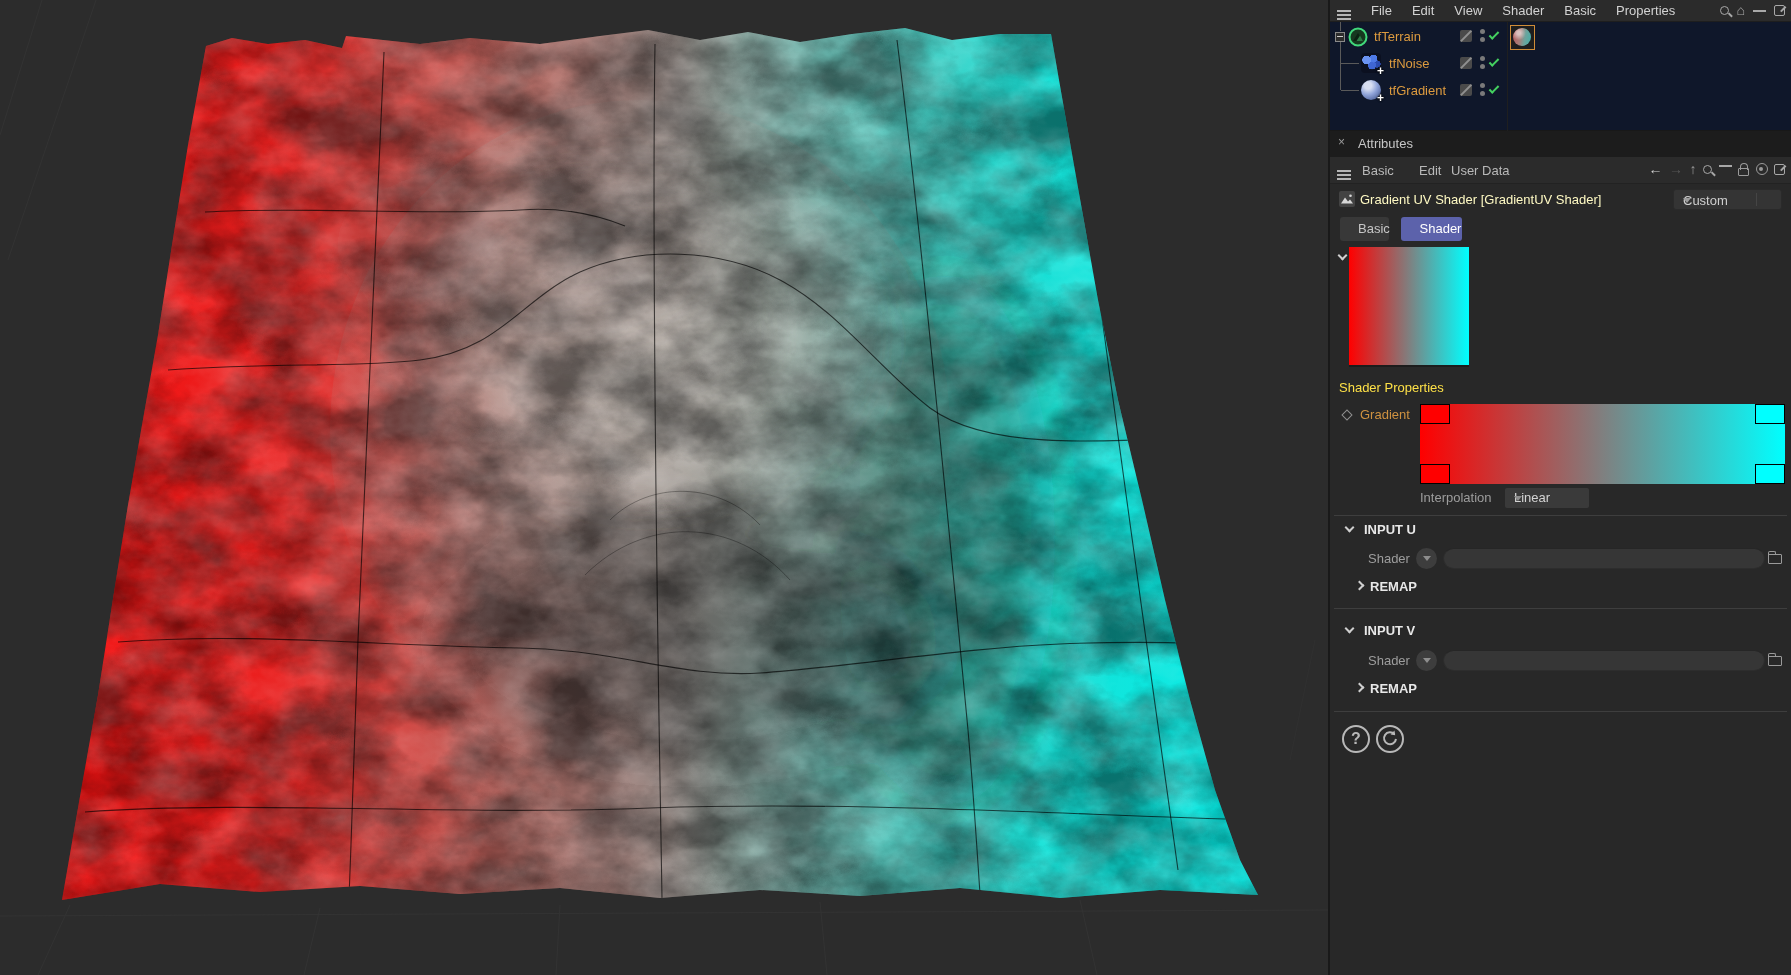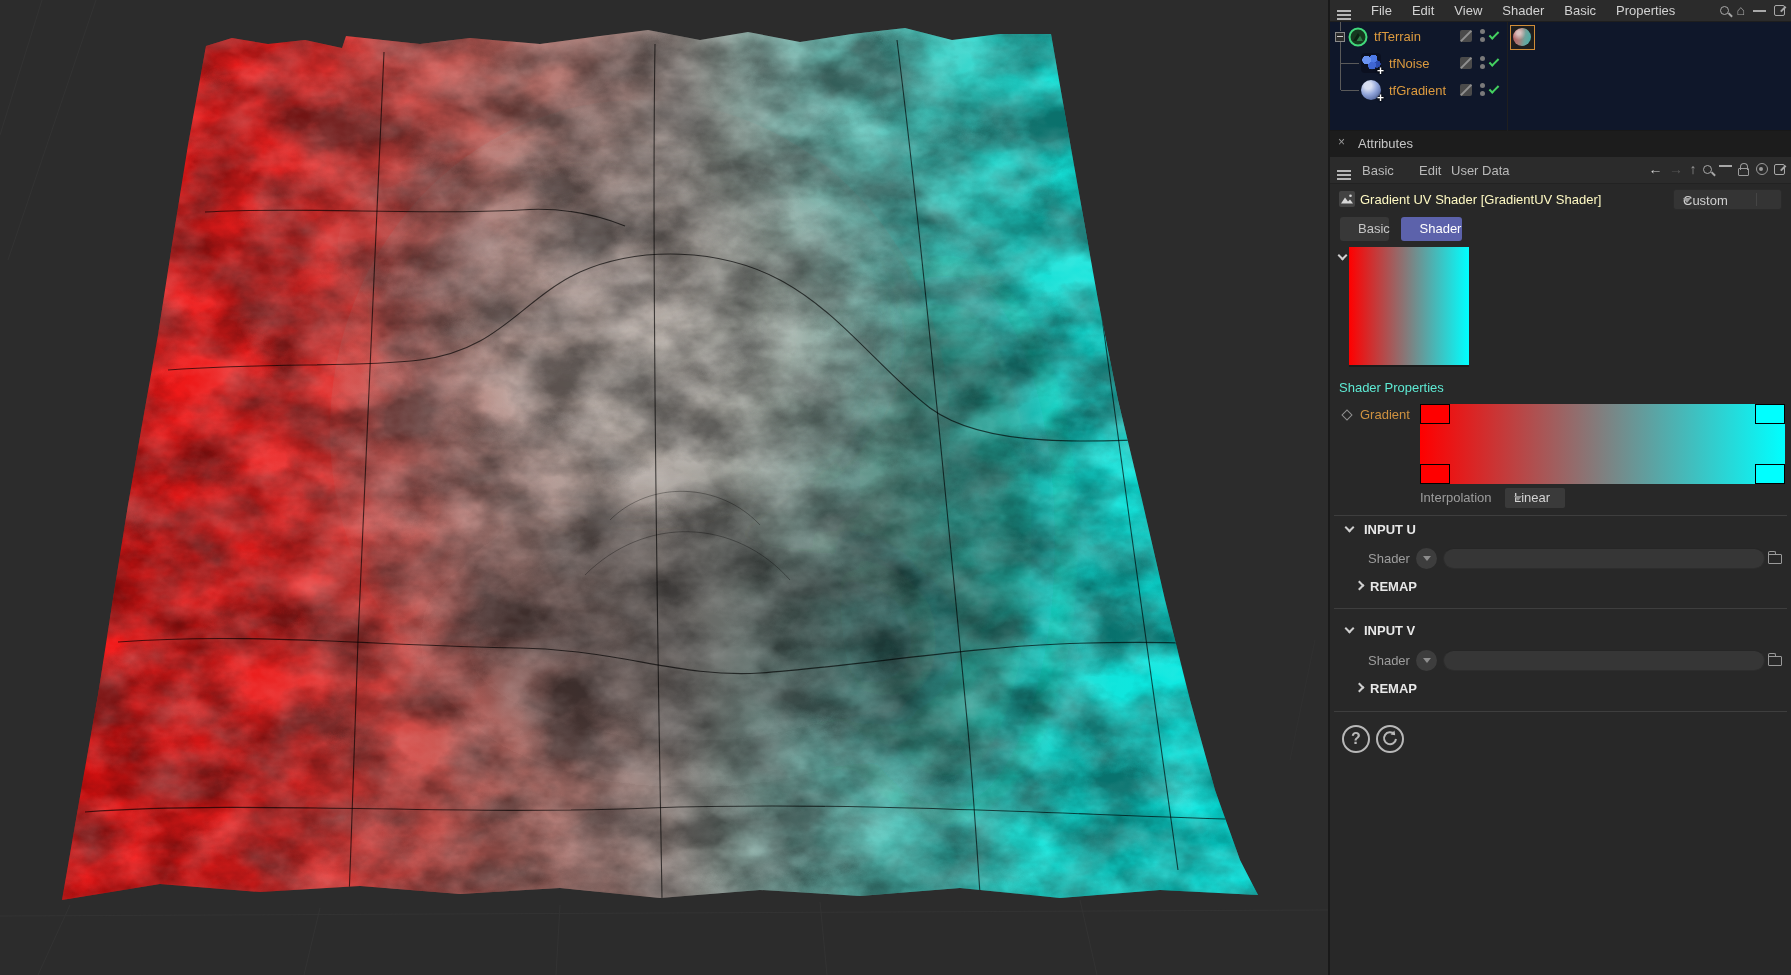--- a/index.html
+++ b/index.html
@@ -71,31 +71,31 @@
   .obj-head-title{ position:absolute; left:30px; top:192px; color:#fef9c3; }
   .preset-dd{ position:absolute; left:343px; top:189px; width:109px; height:21px; background:#343434; border:1px solid #2a2a2a; border-radius:3px; color:#cfcfcf; }
   .preset-dd span{ position:absolute; left:9px; top:3px; }
   .preset-dd .tri-down{ position:absolute; right:7px; top:8px; }
   .preset-dd::before{ content:""; position:absolute; right:24px; top:3px; bottom:3px; width:1px; background:#454545; }
   .tab{ position:absolute; top:217px; height:24px; border-radius:3px; text-align:center; line-height:24px; cursor:default;padding-left:18px; }
   .tab.basic{ left:10px; width:49px; background:#383838; color:#c6c6c6; }
   .tab.shader{ left:71px; width:61px; background:#5c62ab; color:#ffffff; }
   .preview-chev{ position:absolute; left:9px; top:252px; }
   .grad-preview{ position:absolute; left:19px; top:247px; width:120px; height:120px; background:linear-gradient(to right, #ff0000, #00ffff); border-bottom:2px solid #1c1c1c;}
-  .sp-heading{ position:absolute; left:9px; top:380px; color:#5eead4; }
+  .sp-heading{ position:absolute; left:9px; top:380px; color:#fde047; }
   .grad-row-label{ position:absolute; left:30px; top:407px; color:#cf9240; }
   .grad-row-diamond{ position:absolute; left:13px; top:411px; }
   .grad-bar{ position:absolute; left:90px; top:404px; width:365px; height:80px; background:linear-gradient(to right, #ff0000, #00ffff); }
   .knot{ position:absolute; width:30px; height:20px; border:1.5px solid #000; }
   .knot.tl{ left:0; top:0; background:#ff0000; }
   .knot.tr{ right:0; top:0; background:#00ffff; }
   .knot.bl{ left:0; bottom:0; background:#ff0000; }
   .knot.br{ right:0; bottom:0; background:#00ffff; }
   .interp-label{ position:absolute; left:90px; top:490px; color:#9d9d9d; }
-  .interp-dd{ position:absolute; left:175px; top:488px; width:60px; height:20px; background:#3a3a3a; border-radius:2px; color:#d4d4d4; }
+  .interp-dd{ position:absolute; left:175px; top:488px; width:84px; height:20px; background:#3a3a3a; border-radius:2px; color:#d4d4d4; }
   .interp-dd span{ position:absolute; left:9px; top:2px; }
   .interp-dd .tri-down{ position:absolute; right:9px; top:8px; border-top-color:#8d8d8d; }
   .divider{ position:absolute; left:4px; right:4px; height:1px; background:#3e3e3e; }
   .sect-head{ position:absolute; color:#e8e8e8; font-weight:bold; }
   .sect-chev{ position:absolute; }
   .row-label{ position:absolute; color:#9d9d9d; }
   .dd-circle{ position:absolute; width:21px; height:21px; border-radius:50%; background:#3d3d3d; }
   .dd-circle .tri-down{ position:absolute; left:6.5px; top:8px; border-top-color:#8d8d8d; }
   .pill-field{ position:absolute; width:322px; height:21px; border-radius:10.5px; background:#363636; border:1px solid #2d2d2d; border-top-color:#262626; color:#d0d0d0; padding:0 10px; font-family:"Liberation Sans",sans-serif; font-size:13px; outline:none; }
   .foot-circle{ position:absolute; width:28px; height:28px; border:2px solid #b8b8b8; border-radius:50%; color:#b8b8b8; text-align:center; font-weight:bold; font-size:16px; line-height:24px; }

